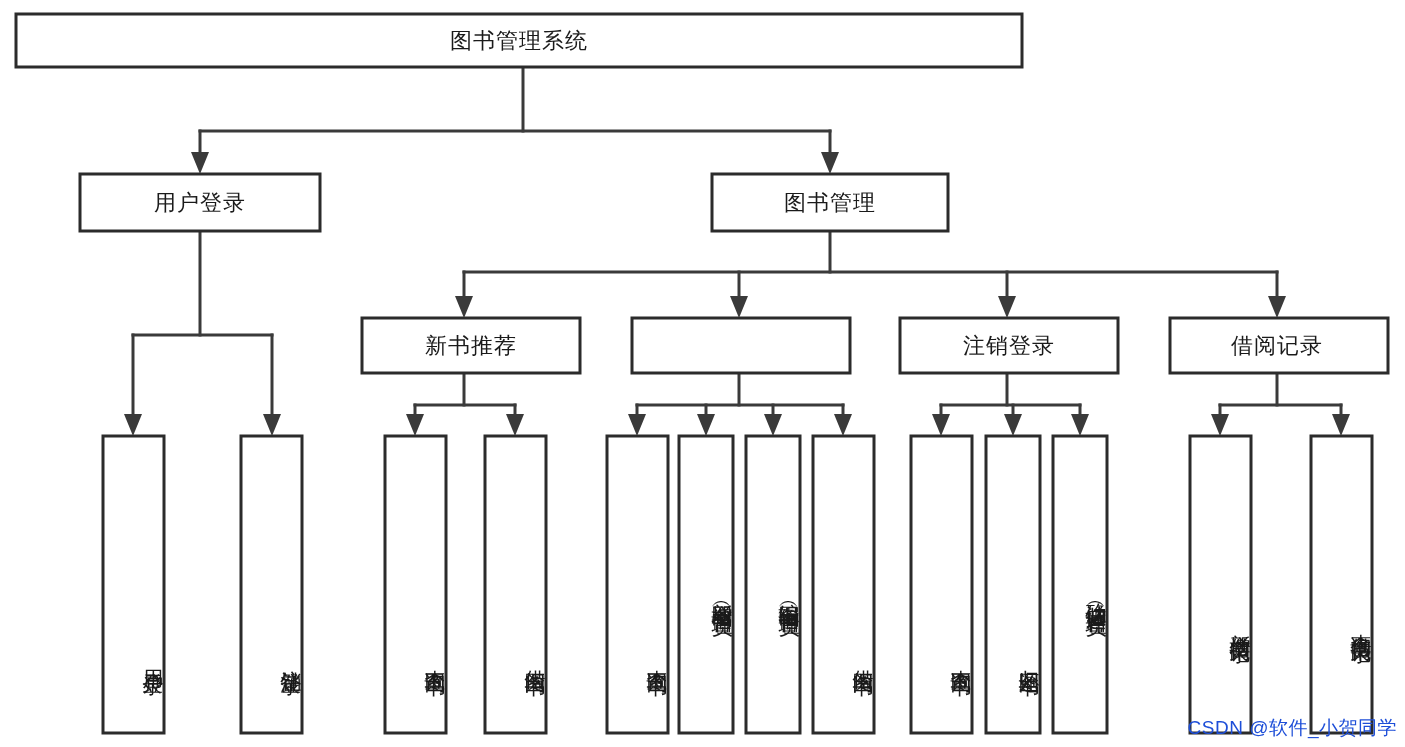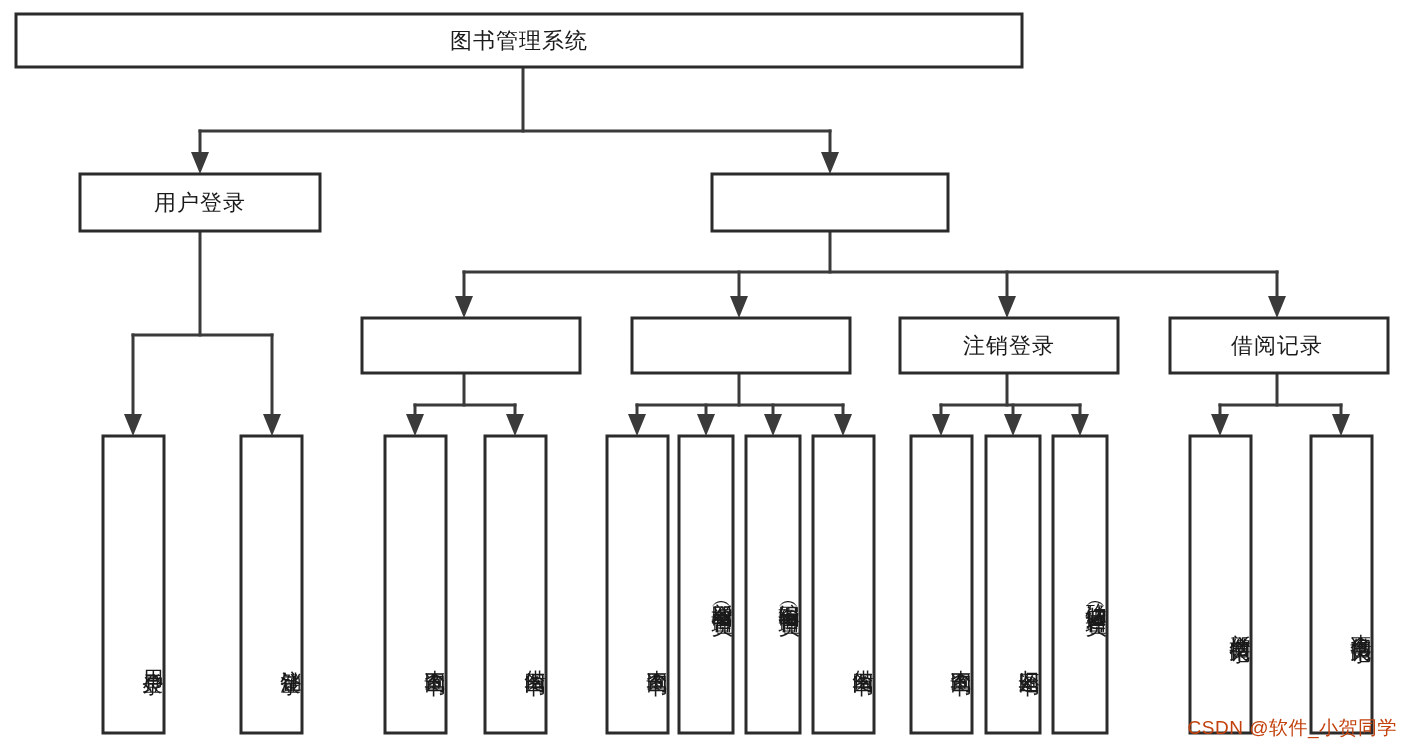--- a/index.html
+++ b/index.html
@@ -67,21 +67,21 @@
     letter-spacing: 1px;
     white-space: nowrap;
     pointer-events: none;
   }
   .watermark {
     position: absolute;
     right: 8px;
     bottom: 6px;
     font-family: "Liberation Sans", "DejaVu Sans", sans-serif;
     font-size: 19px;
-    color: #c2410c;
+    color: #1d4ed8;
     letter-spacing: 0.5px;
     white-space: nowrap;
     user-select: none;
   }
 </style>
 </head>
 <body>
 
 <div id="diagram-root">
 
@@ -182,21 +182,23 @@
     <rect class="node-rect" x="911" y="436" width="61" height="297"></rect>
     <rect class="node-rect" x="986" y="436" width="54" height="297"></rect>
     <rect class="node-rect" x="1053" y="436" width="54" height="297"></rect>
     <rect class="node-rect" x="1190" y="436" width="61" height="297"></rect>
     <rect class="node-rect" x="1311" y="436" width="61" height="297"></rect>
   </svg>
 
   <div class="hlabel-wrap" style="left:16px; top:14px; width:1006px; height:53px;border-radius:20px;">图书管理系统</div>
 
   <div class="hlabel-wrap" style="left:80px; top:174px; width:240px; height:57px;">用户登录</div>
-
+  <div class="hlabel-wrap" style="left:712px; top:174px; width:236px; height:57px;">图书管理</div>
+
+  <div class="hlabel-wrap" style="left:362px; top:318px; width:218px; height:55px;">新书推荐</div>
   <div class="hlabel-wrap" style="left:900px; top:318px; width:218px; height:55px;">注销登录</div>
   <div class="hlabel-wrap" style="left:1182px; top:318px; width:190px; height:55px;">借阅记录</div>
 
   <div class="vlabel-wrap" style="left:103px; top:436px; width:61px; height:297px; padding-top:72px;">用户登录</div>
   <div class="vlabel-wrap" style="left:241px; top:436px; width:61px; height:297px; padding-top:72px;">注销登录</div>
   <div class="vlabel-wrap" style="left:385px; top:436px; width:61px; height:297px; padding-top:72px;">查询图书</div>
   <div class="vlabel-wrap" style="left:485px; top:436px; width:61px; height:297px; padding-top:72px;">借阅图书</div>
   <div class="vlabel-wrap" style="left:607px; top:436px; width:61px; height:297px; padding-top:72px;">查询图书</div>
   <div class="vlabel-wrap" style="left:679px; top:436px; width:54px; height:297px; padding-top:10px;">新增图书（管理员）</div>
   <div class="vlabel-wrap" style="left:746px; top:436px; width:54px; height:297px; padding-top:10px;">编辑图书（管理员）</div>

